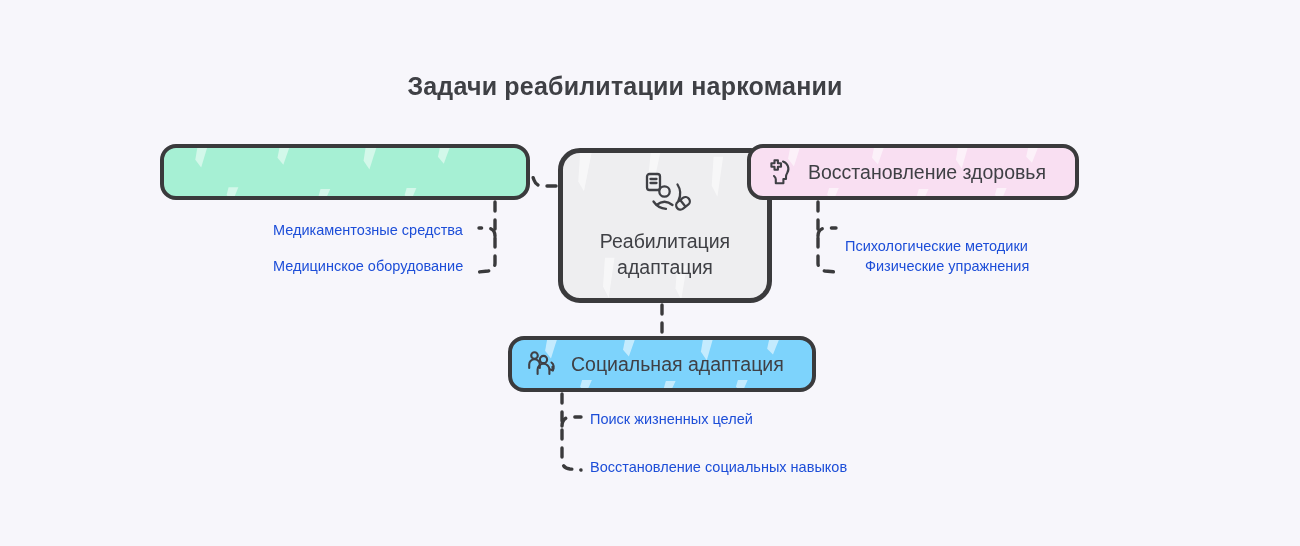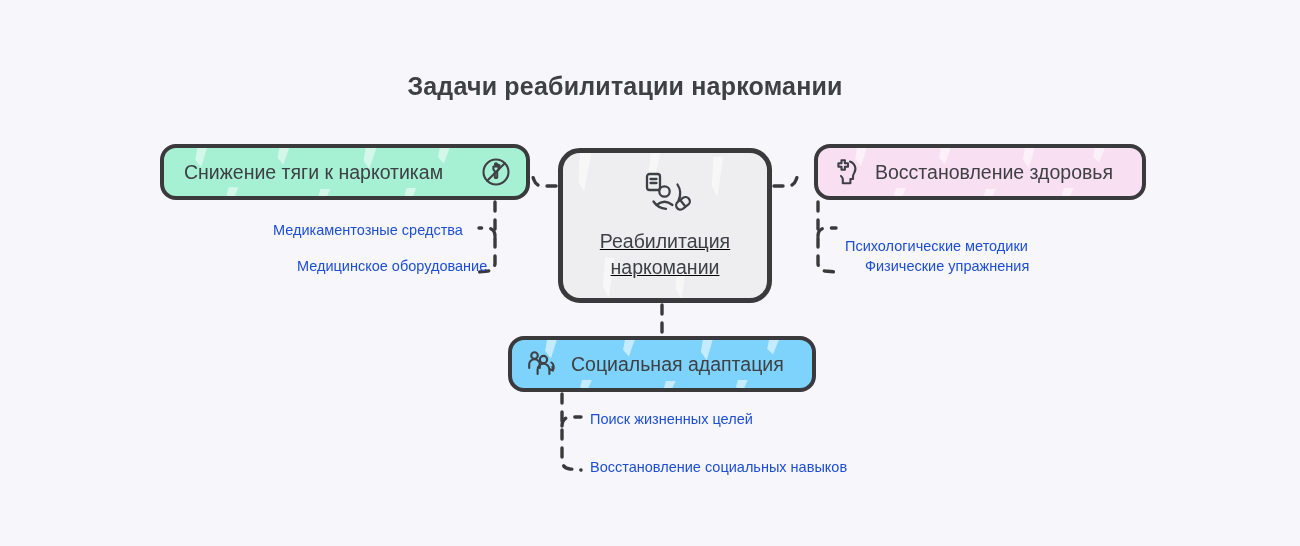--- a/index.html
+++ b/index.html
@@ -88,21 +88,20 @@
     border-width: 5px;
     border-radius: 22px;
     background: #eeeef0;
     flex-direction: column;
     justify-content: center;
   }
   #node-center .inner {
     flex-direction: column;
     justify-content: center;
     padding: 0 12px;
-    text-decoration: underline;
   }
   #node-center .lbl {
     text-align: center;
     font-size: 19.5px;
     white-space: normal;
     line-height: 1.35;
   }
 
   #node-craving {
     left: 160px;
@@ -111,21 +110,21 @@
     height: 56px;
     background: #a6f0d4;
   }
   #node-craving .inner {
     justify-content: space-between;
     padding-left: 20px;
     padding-right: 14px;
   }
 
   #node-health {
-    left: 814px;
+    left: 747px;
     top: 144px;
     width: 332px;
     height: 56px;
     background: #f9dff2;
   }
   #node-health .inner { padding-left: 14px; }
 
   #node-social {
     left: 508px;
     top: 336px;
@@ -139,21 +138,21 @@
   .leaf {
     position: absolute;
     font-size: 14.5px;
     color: #1d4ed8;
     white-space: nowrap;
     line-height: 1;
   }
   .leaf.r { text-align: right; }
 
   #leaf-l1 { left: 262px; top: 223px; }
-  #leaf-l2 { left: 261px; top: 259px; margin-left: 24px; }
+  #leaf-l2 { left: 261px; top: 259px; }
   #leaf-r1 { left: 845px; top: 223px; margin-top: 16px; }
   #leaf-r2 { left: 845px; top: 259px; margin-left: 20px; }
   #leaf-b1 { left: 590px; top: 412px; }
   #leaf-b2 { left: 590px; top: 460px; }
 </style>
 </head>
 <body>
 
 <div id="canvas">
 
@@ -198,49 +197,37 @@
           <circle cx="27.5" cy="20.5" r="5.2"></circle>
           <path d="M19.5 34 Q27.5 27.5 35.5 34"></path>
           <path d="M40.5 13.5 A16.5 16.5 0 0 1 41.5 29.5"></path>
           <path d="M16.5 30.5 A16.5 16.5 0 0 0 29 37.8"></path>
           <rect x="38.5" y="28" width="15" height="8.6" rx="4.3" transform="rotate(-38 46 32.3)"></rect>
           <line x1="43.6" y1="29.6" x2="48.2" y2="35.2"></line>
         </svg>
       </span>
       <div>
         <div class="lbl">Реабилитация</div>
-        <div class="lbl">наркомании</div>
+        <div class="lbl">адаптация</div>
       </div>
     </div>
   </div>
 
   <div class="node" id="node-craving">
     <svg class="tex" viewBox="0 0 370 56" preserveAspectRatio="none">
       <g fill="#ffffff" opacity="0.5">
         <polygon points="34,0 44,0 38,20 32,12"></polygon>
         <polygon points="118,0 128,0 122,17 116,10"></polygon>
         <polygon points="206,0 217,0 210,22 204,13"></polygon>
         <polygon points="282,0 292,0 286,16 280,9"></polygon>
         <polygon points="66,40 76,40 70,55 64,48"></polygon>
         <polygon points="160,42 170,42 164,55 158,49"></polygon>
         <polygon points="248,41 258,41 252,55 246,48"></polygon>
       </g>
     </svg>
-    <div class="inner">
-      <span class="lbl">Снижение тяги к наркотикам</span>
-      <span class="ic">
-        <svg width="32" height="32" viewBox="0 0 32 32" fill="none" stroke="#3f4045" stroke-width="2.1" stroke-linecap="round" stroke-linejoin="round">
-          <circle cx="16" cy="16" r="12.5"></circle>
-          <line x1="7.2" y1="24.8" x2="24.8" y2="7.2"></line>
-          <path d="M13.4 10.5 h5.2 v3 l-1.4 1.6 v6.4 a2.2 2.2 0 0 1 -2.4 0 v-6.4 l-1.4 -1.6 z"></path>
-          <circle cx="16" cy="8.4" r="1.1"></circle>
-          <circle cx="18.6" cy="9.6" r="0.9"></circle>
-        </svg>
-      </span>
-    </div>
   </div>
 
   <div class="node" id="node-health">
     <svg class="tex" viewBox="0 0 332 56" preserveAspectRatio="none">
       <g fill="#ffffff" opacity="0.55">
         <polygon points="40,0 50,0 44,19 38,11"></polygon>
         <polygon points="126,0 136,0 130,17 124,10"></polygon>
         <polygon points="212,0 222,0 216,21 210,12"></polygon>
         <polygon points="284,0 294,0 288,15 282,9"></polygon>
         <polygon points="80,41 90,41 84,55 78,48"></polygon>

